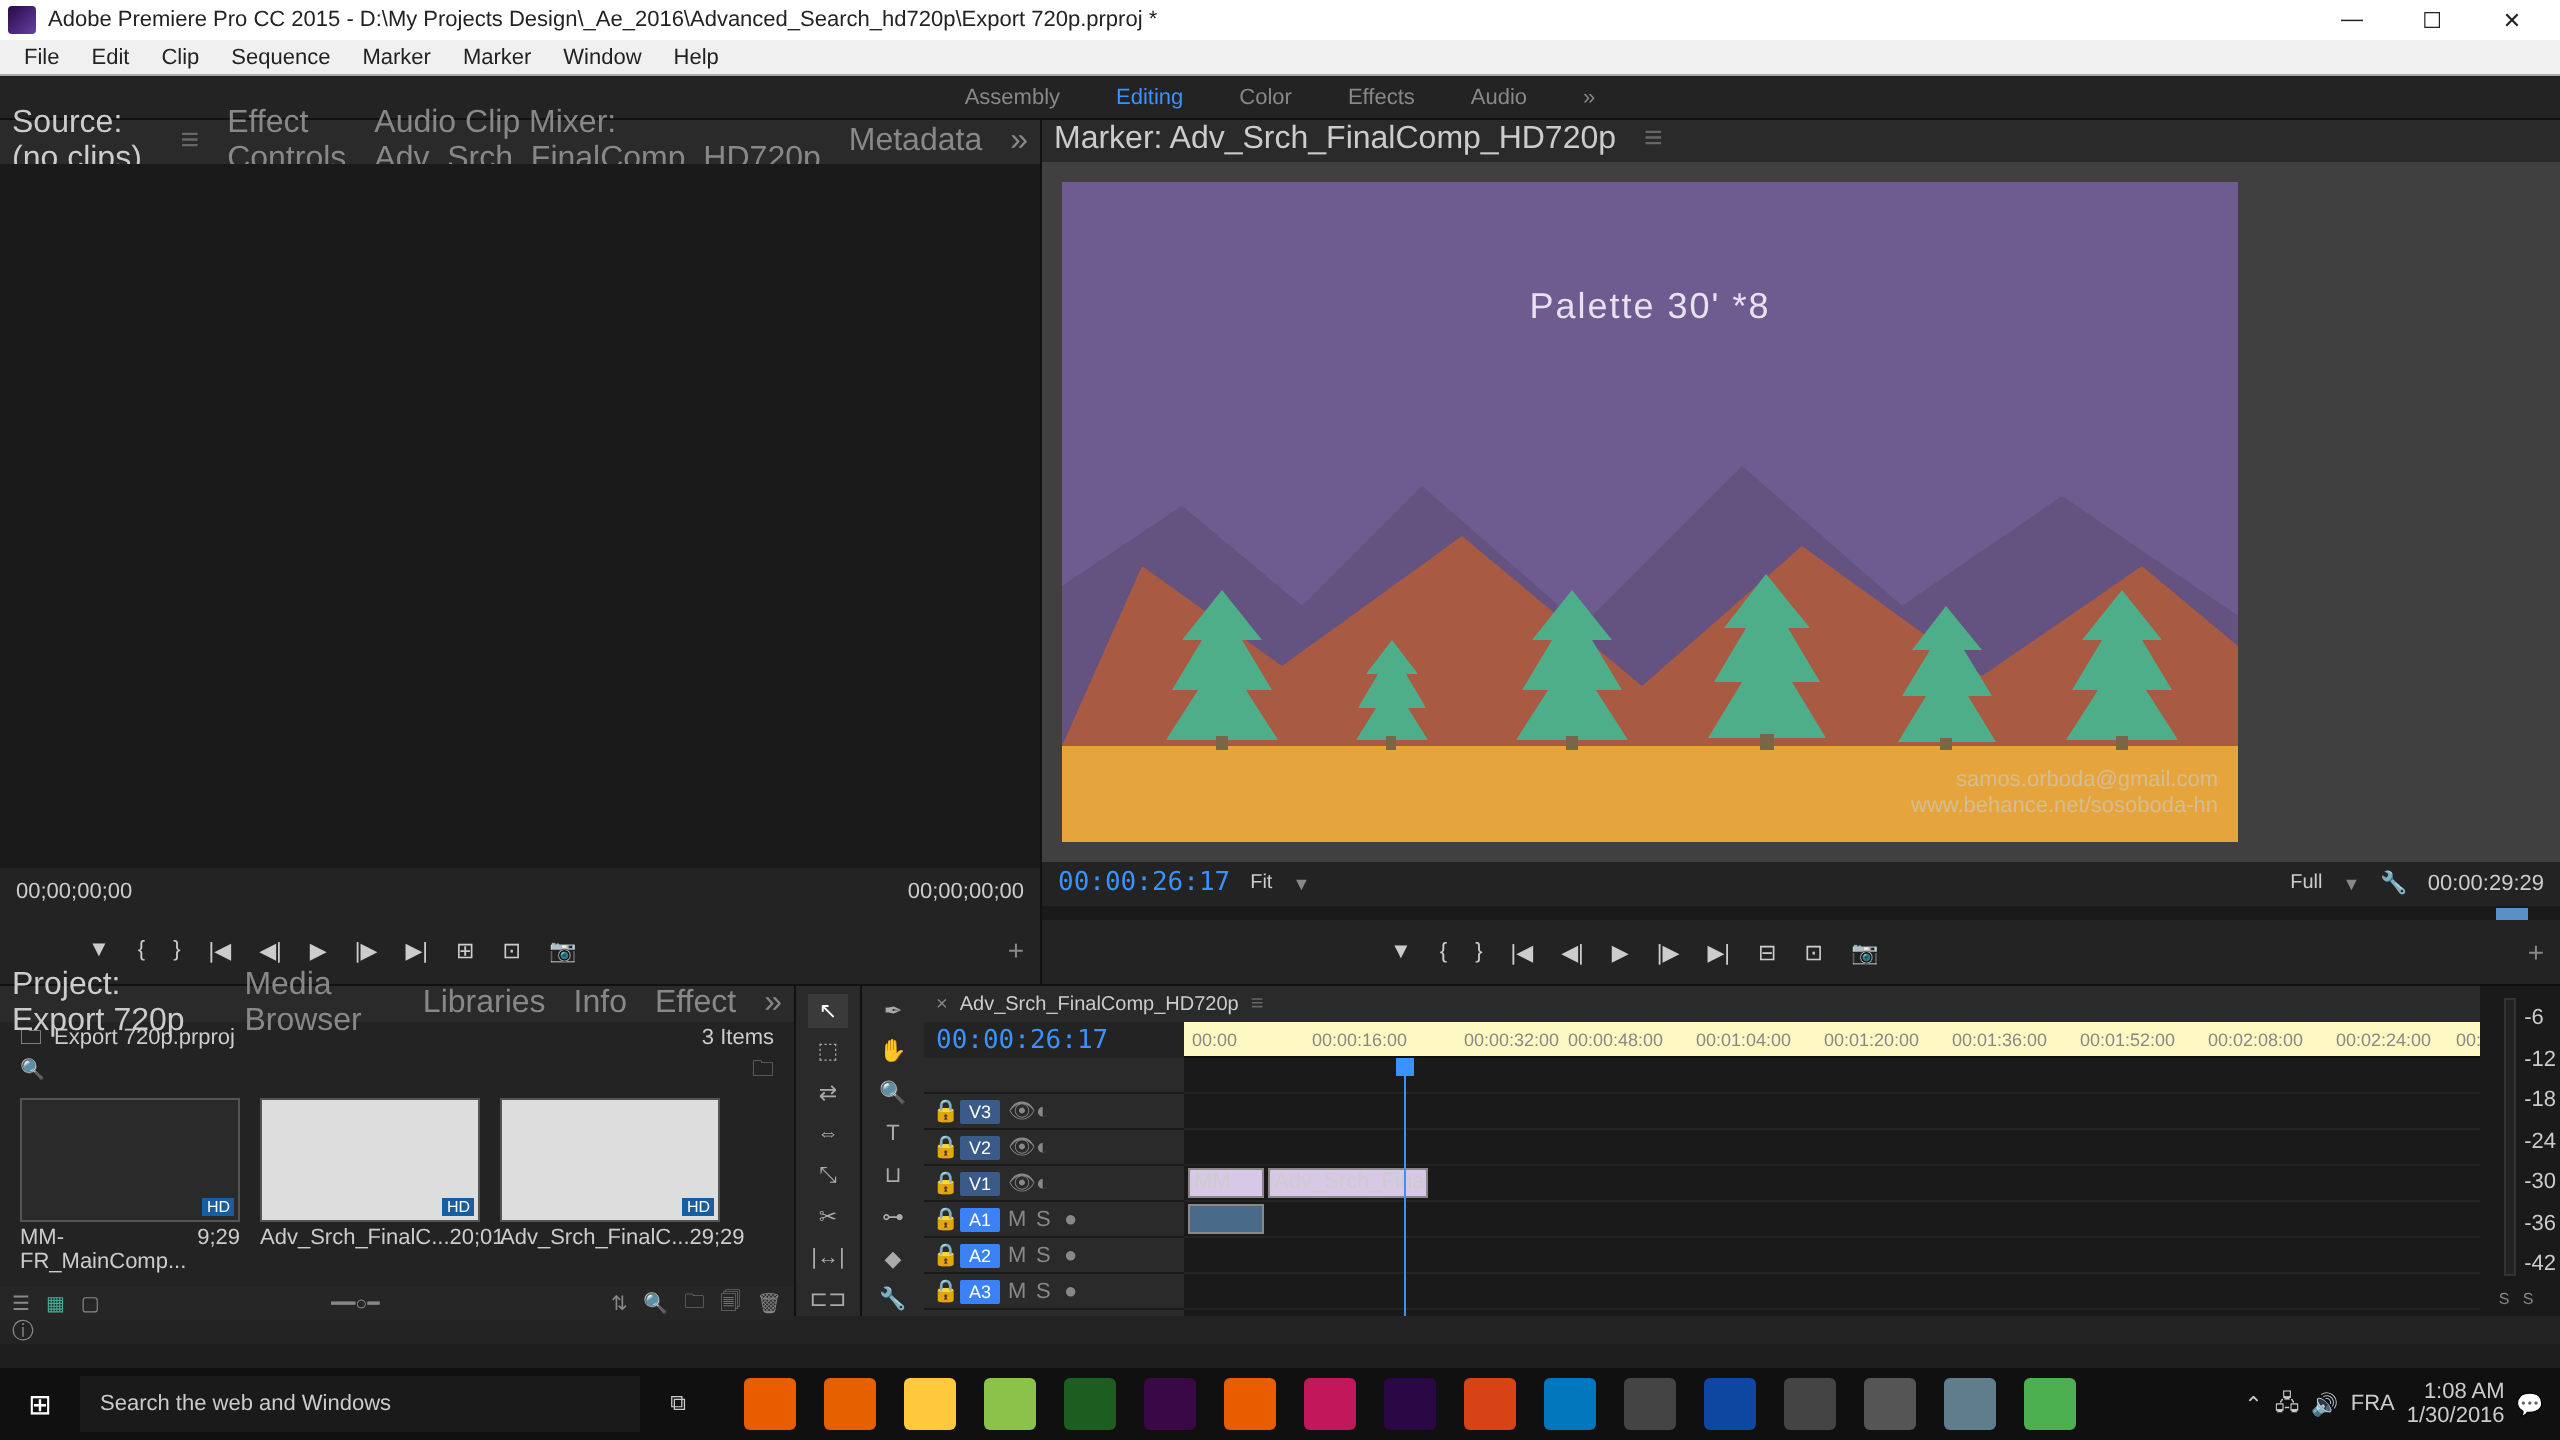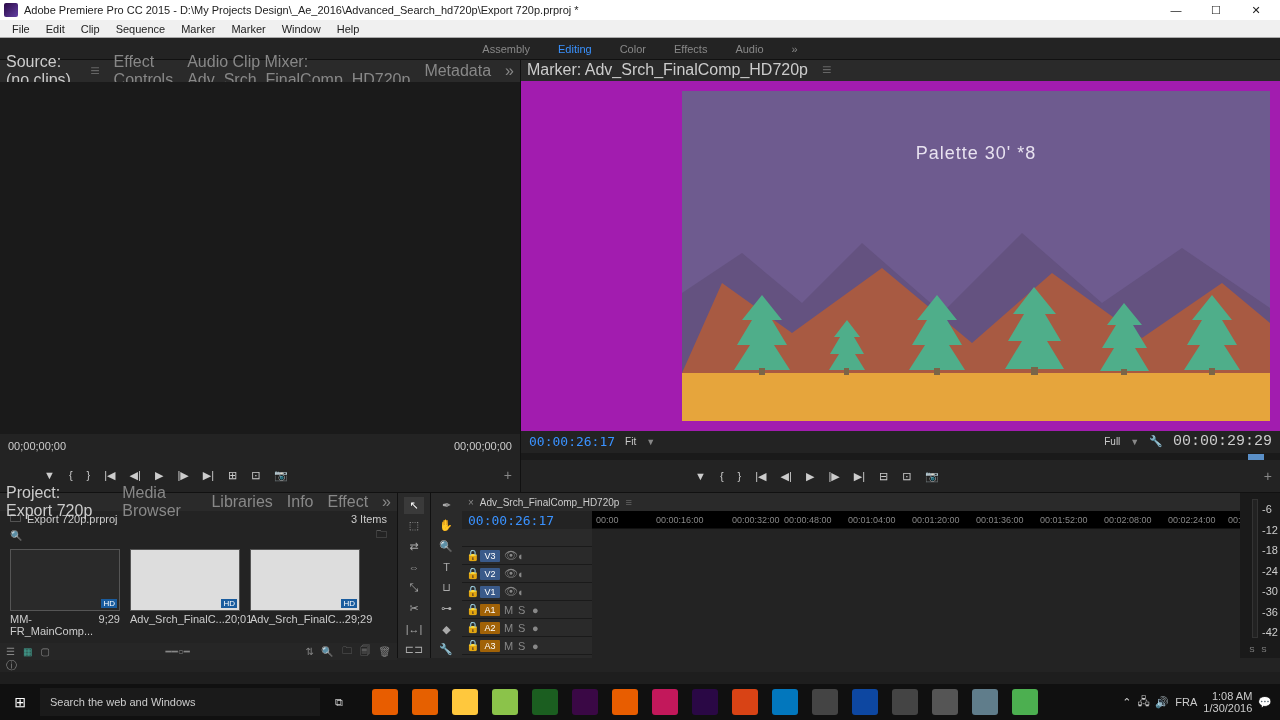--- a/index.html
+++ b/index.html
@@ -20,37 +20,37 @@
 .tabs span{font-size:16px;color:#888}
 .tabs .act{color:#ccc}
 .tabs .more{margin-left:auto}
 .srcbody{flex:1;background:#1a1a1a}
 .tc-row{height:24px;display:flex;align-items:center;padding:0 8px;background:#232323;font-family:monospace;font-size:13px}
 .tc-row .l{flex:1}
 .tc-row .r{text-align:right}
 .transport{height:34px;display:flex;align-items:center;justify-content:center;gap:14px;background:#232323}
 .transport .plus{margin-left:auto;margin-right:8px;color:#888;font-size:14px}
 .prog-panel{flex:1;display:flex;flex-direction:column}
-.monitor{flex:1;background:#a21caf;display:flex;align-items:center;justify-content:flex-end;padding:10px}
+.monitor{flex:1;background:#404040;display:flex;align-items:center;justify-content:flex-start;padding:10px}
 .frame{width:588px;height:330px;position:relative;overflow:hidden}
 .sky{position:absolute;inset:0;background:#6e5b8f}
 .mtn{position:absolute;bottom:48px;left:0;right:0;height:160px}
 .mtn svg{width:100%;height:100%}
 .ground{position:absolute;bottom:0;left:0;right:0;height:48px;background:#e6a53c}
 .tree{position:absolute;bottom:46px}
 .tree svg{display:block}
 .ptxt{position:absolute;top:52px;left:0;right:0;text-align:center;color:#e8e2f0;font-size:18px;letter-spacing:1px}
 .wm{position:absolute;right:10px;bottom:10px;font-size:9px;color:#c98;opacity:.6;line-height:1.2;text-align:right}
 .prog-tc{height:24px;display:flex;align-items:center;padding:0 8px;background:#232323;gap:10px}
 .prog-tc .ptc{color:#3a92ff;font-family:monospace;font-size:13px}
 .prog-tc .fit{font-size:10px;color:#ccc}
 .prog-tc .dd{color:#888;font-size:9px}
 .prog-tc .sp{flex:1}
 .prog-tc .full{font-size:10px}
-.prog-tc .dur{font-family:Liberation Mono, monospace;font-size:15px}
+.prog-tc .dur{font-family:Liberation Sans, sans-serif;font-size:11px}
 .scrub{height:8px;background:#1a1a1a;position:relative}
 .scrub .bar{position:absolute;right:16px;top:1px;width:16px;height:6px;background:#5a8fc7}
 .bot-panels{display:flex;height:166px;background:#232323;border-top:1px solid #111}
 .proj{width:398px;display:flex;flex-direction:column;border-right:1px solid #111}
 .proj .phead{height:18px;display:flex;align-items:center;padding:0 6px;gap:14px;background:#2a2a2a}
 .proj .phead span{font-size:16px;color:#888}
 .proj .phead .act{color:#ccc}
 .proj .pinfo{height:16px;display:flex;align-items:center;padding:0 10px;font-size:10px;color:#999}
 .proj .pinfo .it{margin-left:auto}
 .proj .psearch{height:16px;display:flex;align-items:center;padding:0 10px;gap:8px}
@@ -69,24 +69,24 @@
 .timeline{flex:1;display:flex;flex-direction:column}
 .tlhead{height:18px;display:flex;align-items:center;padding:0 6px;gap:6px;background:#2a2a2a}
 .tlhead .x{color:#888;font-size:10px}
 .tlhead .seq{font-size:10px;color:#ccc}
 .tltc{height:18px;padding:0 6px;color:#3a92ff;font-family:monospace;font-size:13px;display:flex;align-items:center}
 .tlbody{flex:1;display:flex}
 .trhead{width:130px;background:#2a2a2a;display:flex;flex-direction:column}
 .trrow{height:18px;display:flex;align-items:center;gap:4px;padding:0 4px;border-bottom:1px solid #1a1a1a;font-size:9px}
 .trrow .lk{width:10px;color:#888}
 .trrow .nm{width:20px;text-align:center;background:#3a5a8a;color:#fff;font-size:9px;padding:1px 0;border-radius:1px}
-.trrow .nm.a{background:#a16207}
+.trrow .nm.a{background:#3b82f6}
 .trrow .tg{width:10px;color:#888}
 .tracks{flex:1;position:relative;background:#1a1a1a;overflow:hidden}
-.ruler{height:18px;background:#000000;display:flex;align-items:center;position:relative;border-bottom:1px solid #111}
+.ruler{height:18px;background:#fef9c3;display:flex;align-items:center;position:relative;border-bottom:1px solid #111}
 .ruler span{position:absolute;font-size:9px;color:#888}
 .playhead{position:absolute;top:0;bottom:0;width:1px;background:#3a92ff;left:110px;z-index:5}
 .playhead::before{content:"";position:absolute;top:0;left:-4px;width:9px;height:9px;background:#3a92ff}
 .track{height:18px;border-bottom:1px solid #232323;position:relative}
 .clip{position:absolute;top:1px;bottom:1px;border:1px solid #888;font-size:9px;padding:0 2px;overflow:hidden;white-space:nowrap}
 .clip.v{background:#d8c8e8;color:#333}
 .clip.a{background:#4a6a8a;color:#ddd}
 .meters{width:40px;background:#1a1a1a;position:relative}
 .meters .mbar{position:absolute;top:6px;bottom:20px;left:12px;width:6px;background:linear-gradient(#222,#222);border:1px solid #333}
 .meters .peak{position:absolute;top:6px;left:12px;width:6px;height:4px;background:#c33}
@@ -207,20 +207,24 @@
               <rect x="24" y="66" width="6" height="9" fill="#7a6548"></rect>
             </svg>
           </div>
         <div class="tree" style="left:500px">
             <svg width="60" height="80">
               <path d="M30,0 L50,25 L40,25 L55,50 L42,50 L58,75 L2,75 L18,50 L5,50 L20,25 L10,25 Z" fill="#4fae8a"></path>
               <rect x="27" y="73" width="6" height="10" fill="#7a6548"></rect>
             </svg>
           </div>
         <div class="ptxt">Palette 30' *8</div>
+        <div class="wm">
+          <div>samos.orboda@gmail.com</div>
+          <div>www.behance.net/sosoboda-hn</div>
+        </div>
       </div>
     </div>
     <div class="prog-tc">
       <span class="ptc">00:00:26:17</span>
       <span class="fit">Fit</span>
       <span class="dd">▼</span>
       <span class="sp"></span>
       <span class="full">Full</span>
       <span class="dd">▼</span>
       <span style="color:#888">🔧</span>
@@ -394,20 +398,35 @@
             <span class="tg">●</span>
           </div>
         <div class="trrow">
             <span class="lk">🔒</span>
             <span class="nm a">A3</span>
             <span class="tg">M</span>
             <span class="tg">S</span>
             <span class="tg">●</span>
           </div>
       </div>
+      <div class="tracks">
+        <div class="playhead"></div>
+        <div class="track"></div>
+        <div class="track"></div>
+        <div class="track"></div>
+        <div class="track">
+          <div class="clip v" style="left:2px;width:38px"><span>MM</span></div>
+          <div class="clip v" style="left:42px;width:80px"><span>Adv_Srch_Fina</span></div>
+        </div>
+        <div class="track">
+            <div class="clip a" style="left:2px;width:38px"></div>
+          </div>
+        <div class="track"></div>
+        <div class="track"></div>
+      </div>
     </div>
   </div>
 
   <div class="meters">
     <div class="peak"></div>
     <div class="mbar"></div>
     <div class="scale">
       <span>-6</span>
         <span>-12</span>
         <span>-18</span>

